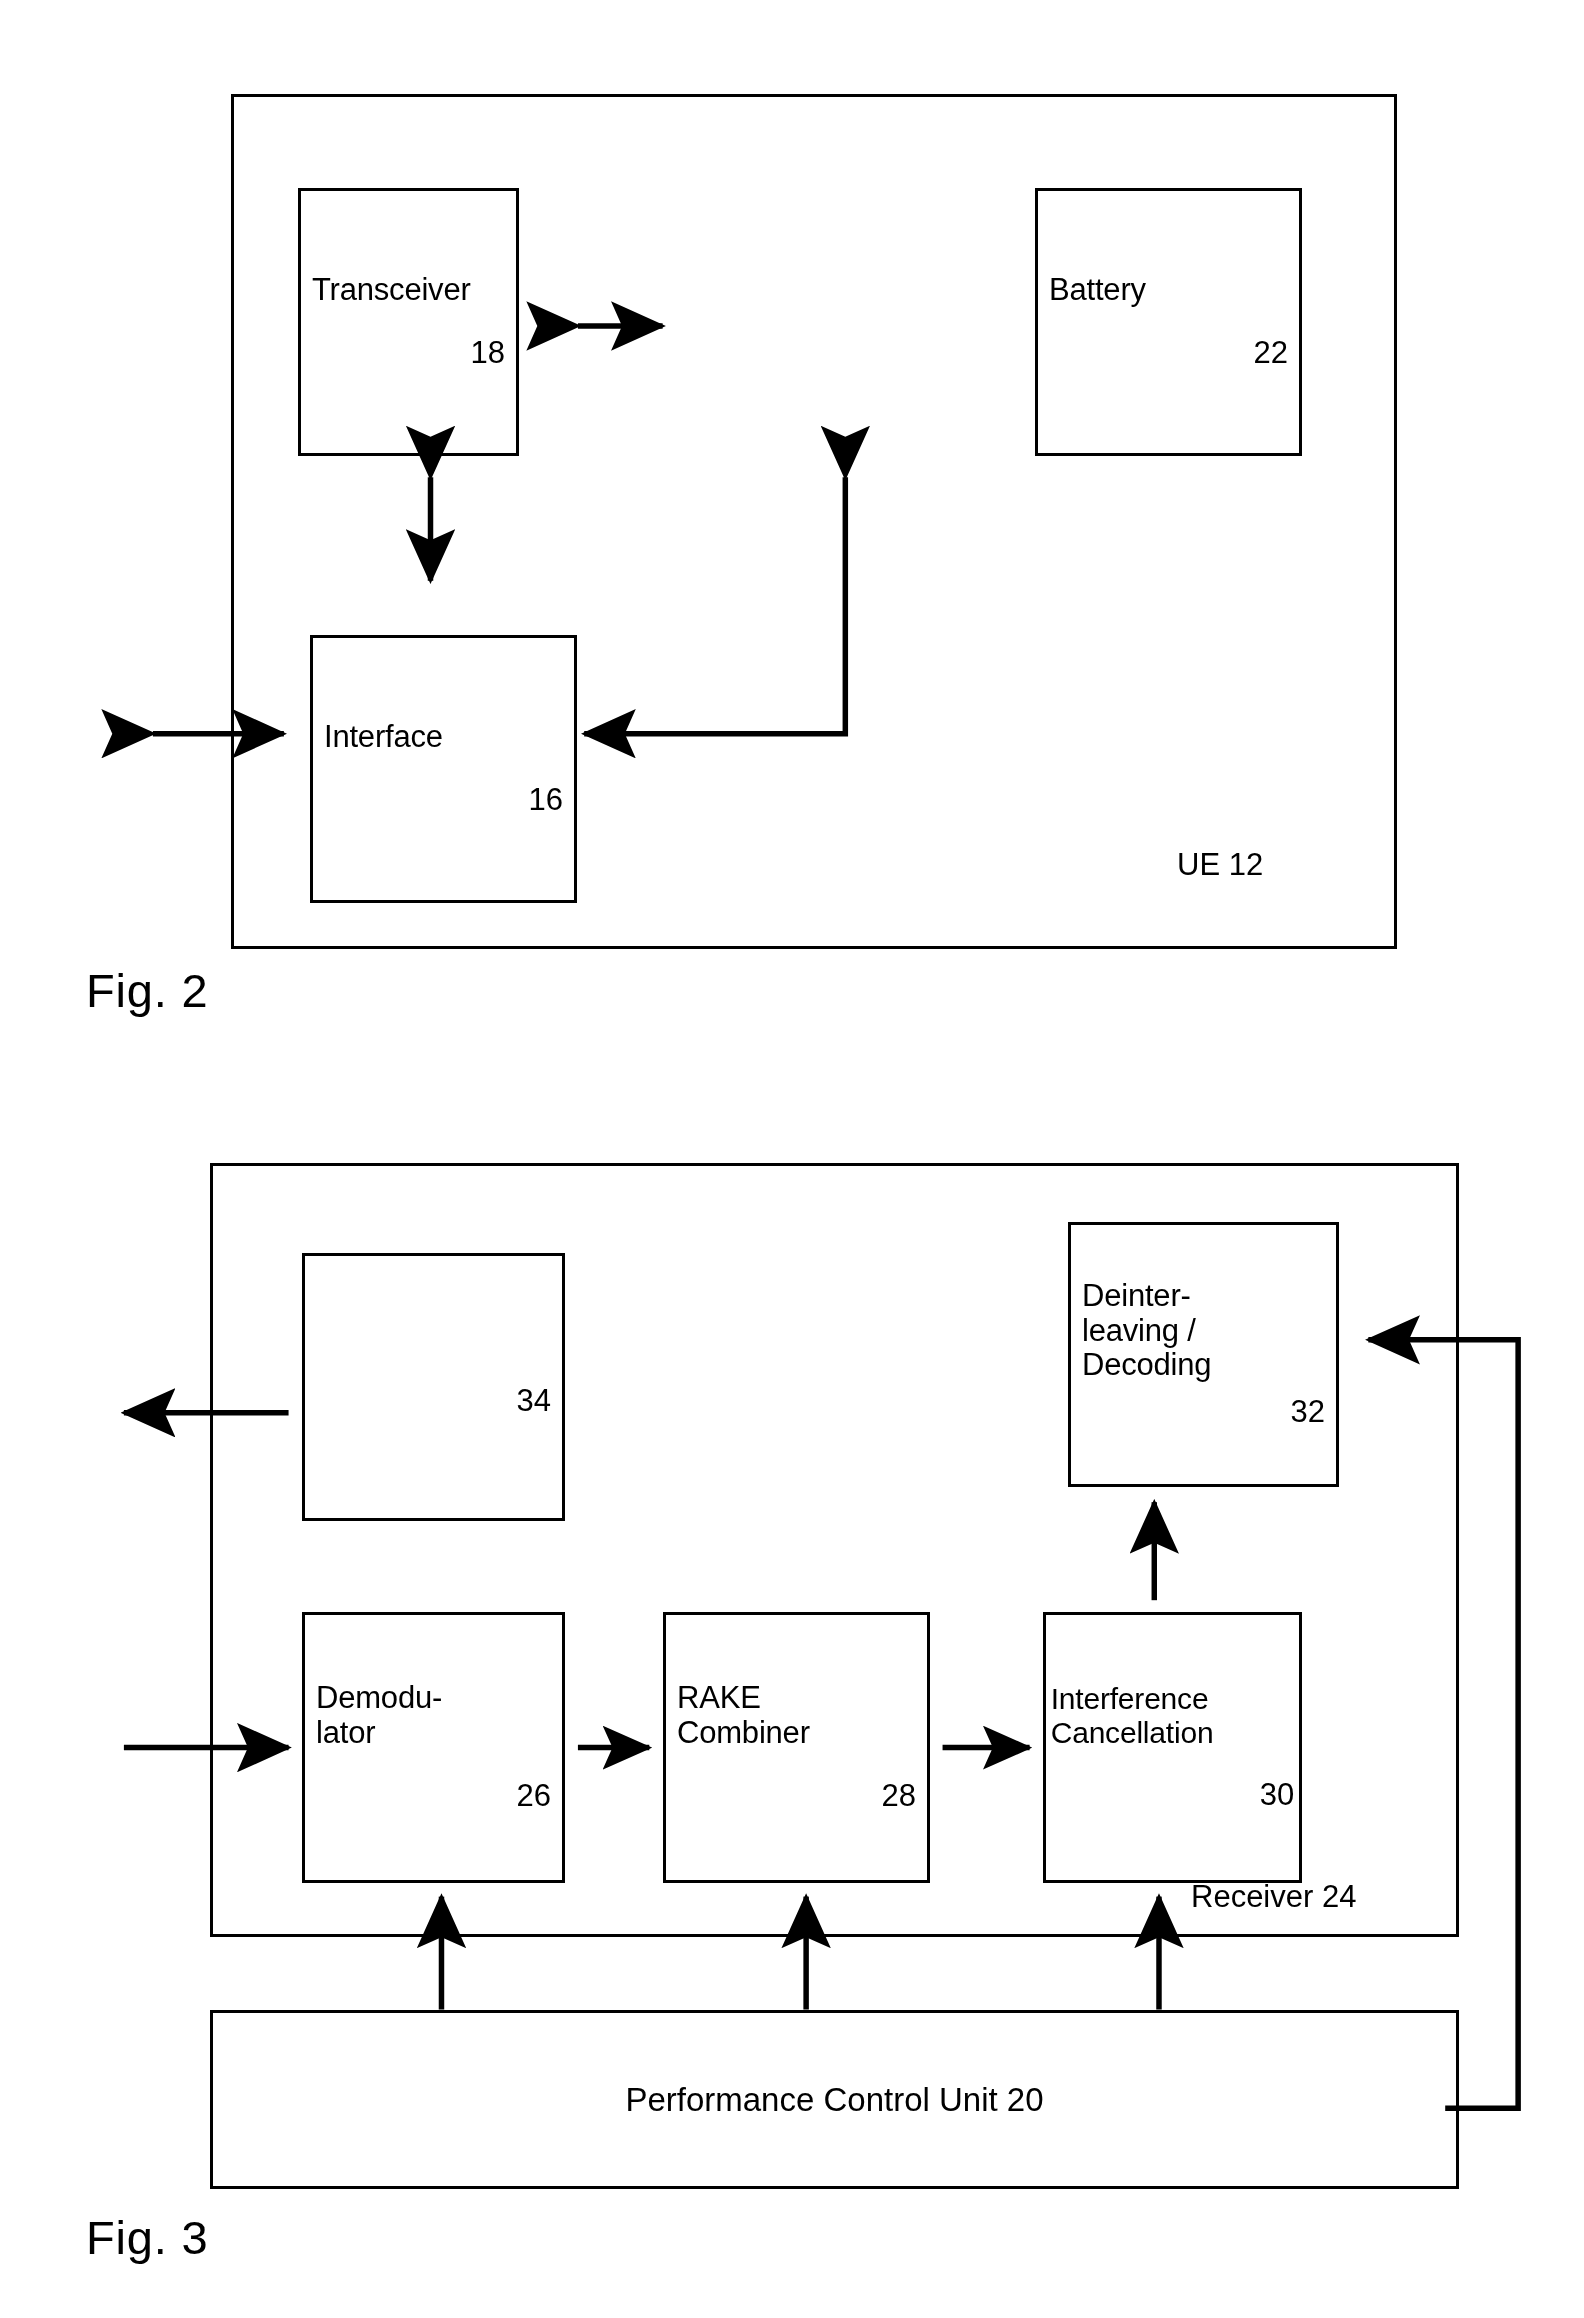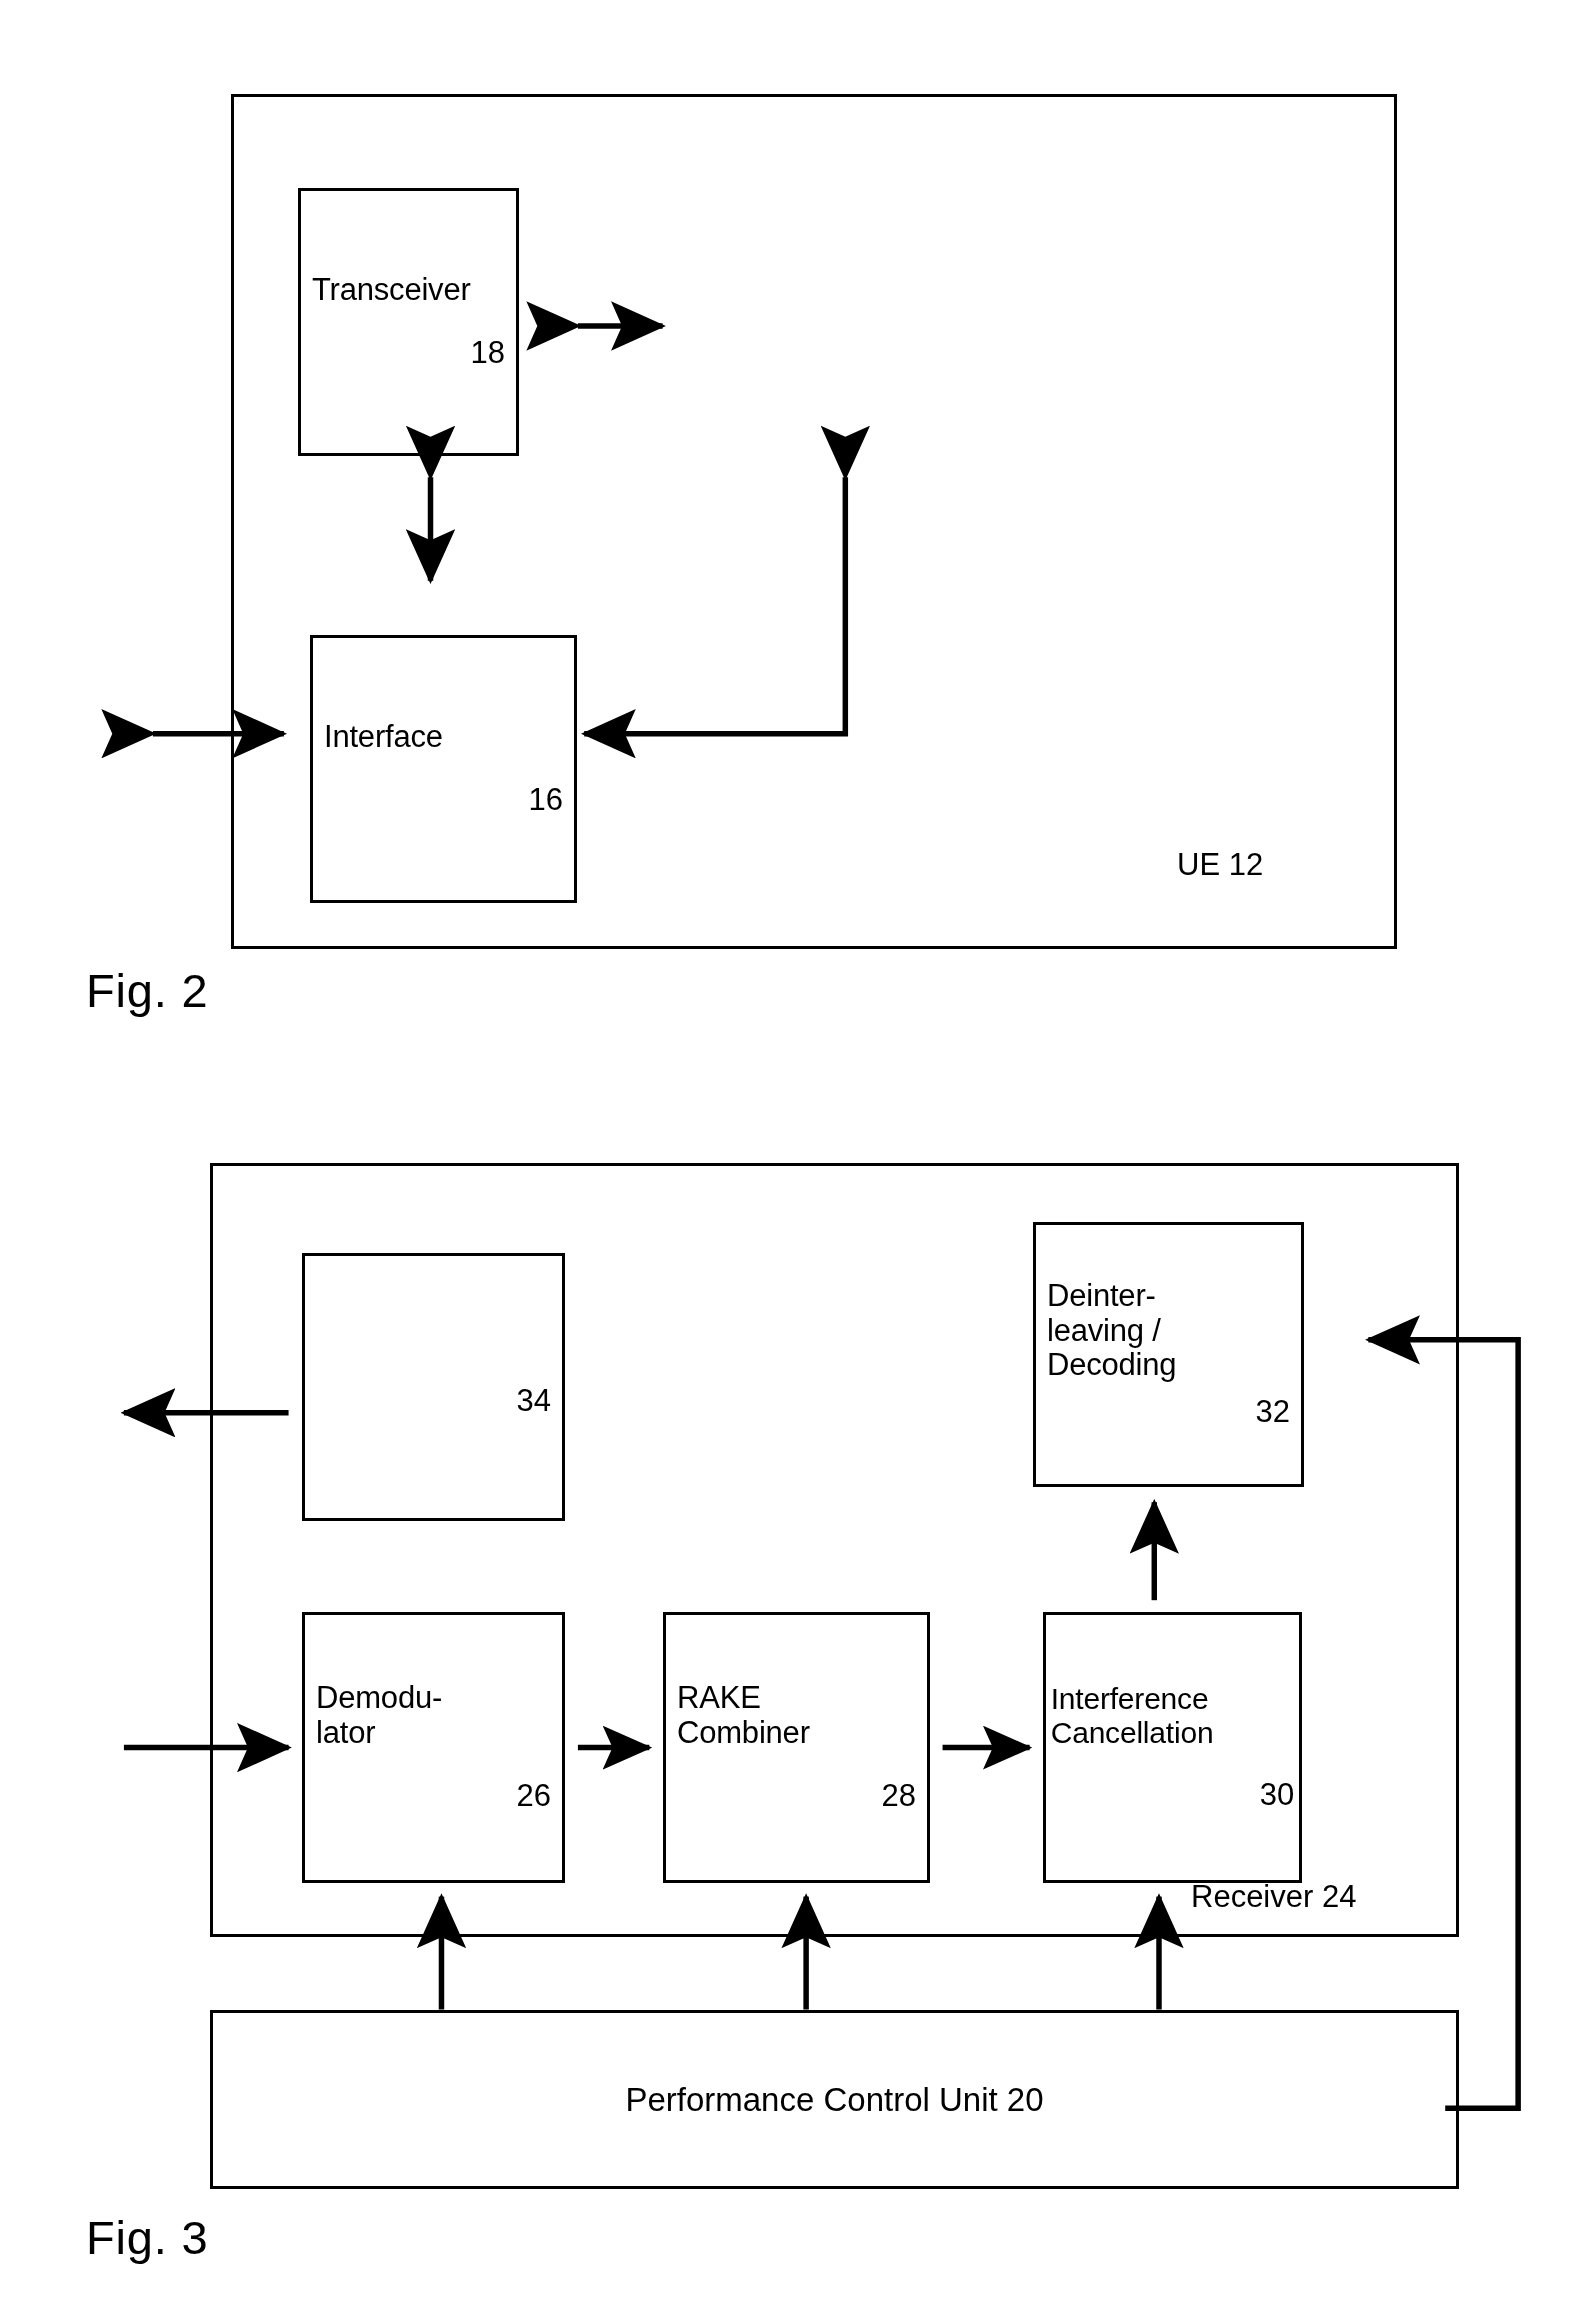--- a/index.html
+++ b/index.html
@@ -103,41 +103,47 @@
   <div class="frame-tag" style="left:1177px; top:847px;">UE 12</div>
 
   <div class="box" style="left:298px; top:188px; width:221px; height:268px;">
     <div class="box-inner">
       <div class="box-label">Transceiver</div>
       <div class="box-num">18</div>
     </div>
   </div>
 
 
+  <div class="box" style="left:1035px; top:188px; width:267px; height:268px;">
+    <div class="box-inner">
+      <div class="box-label">Battery</div>
+      <div class="box-num">22</div>
+    </div>
+  </div>
 
   <div class="box" style="left:298px; top:635px; width:267px; height:268px;margin-left:12px;">
     <div class="box-inner">
       <div class="box-label">Interface</div>
       <div class="box-num">16</div>
     </div>
   </div>
 
   <div class="caption" style="left:86px; top:963px;">Fig. 2</div>
 
   <div class="frame" style="left:210px; top:1163px; width:1249px; height:774px;"></div>
 
   <div class="frame-tag" style="left:1191px; top:1879px;">Receiver 24</div>
 
   <div class="box" style="left:302px; top:1253px; width:263px; height:268px;">
     <div class="box-inner">
       <div class="box-num">34</div>
     </div>
   </div>
 
-  <div class="box" style="left:1033px; top:1222px; width:271px; height:265px;">
+  <div class="box" style="left:1068px; top:1222px; width:271px; height:265px;">
     <div class="box-inner">
       <div class="box-label">Deinter-
 leaving /
 Decoding</div>
       <div class="box-num" style="margin-top:11px;">32</div>
     </div>
   </div>
 
   <div class="box" style="left:302px; top:1612px; width:263px; height:271px;">
     <div class="box-inner">

